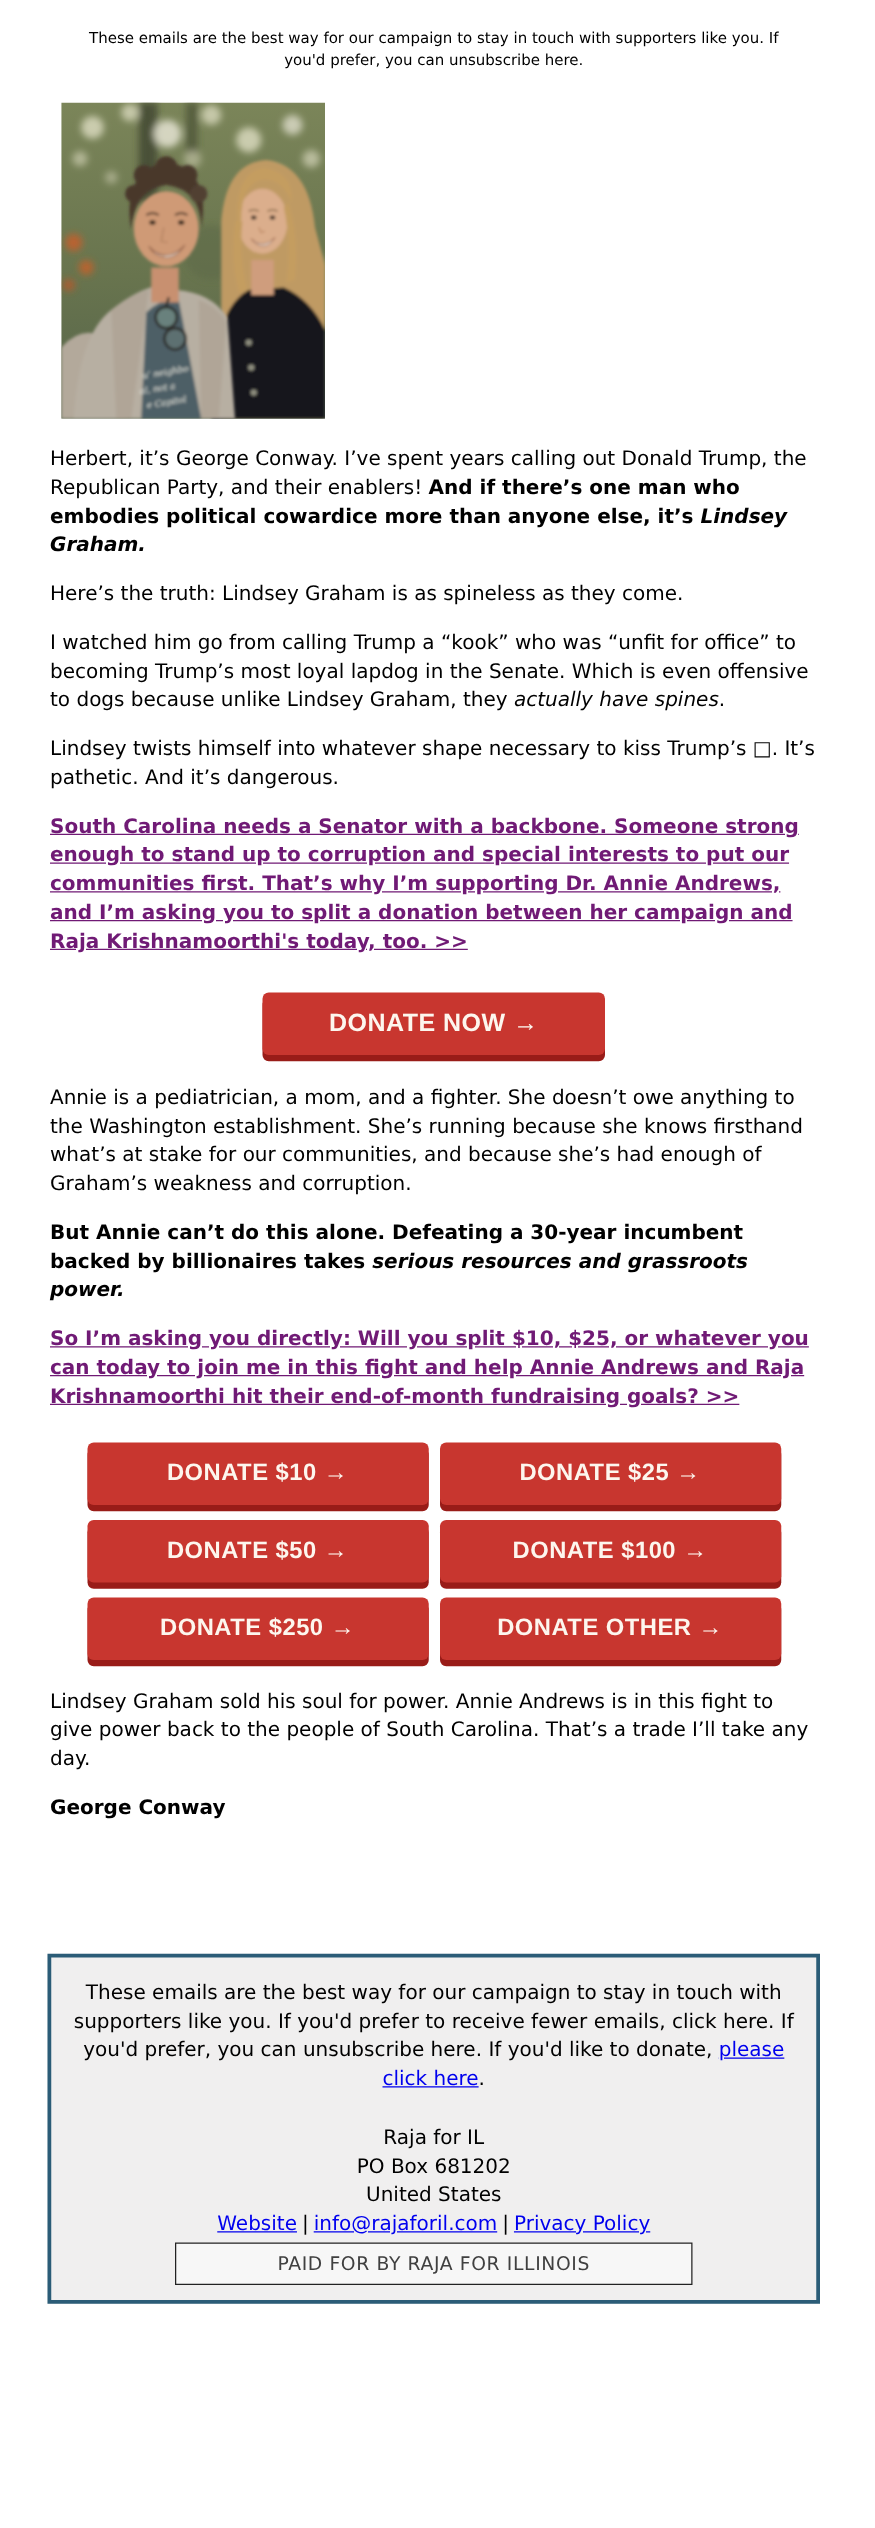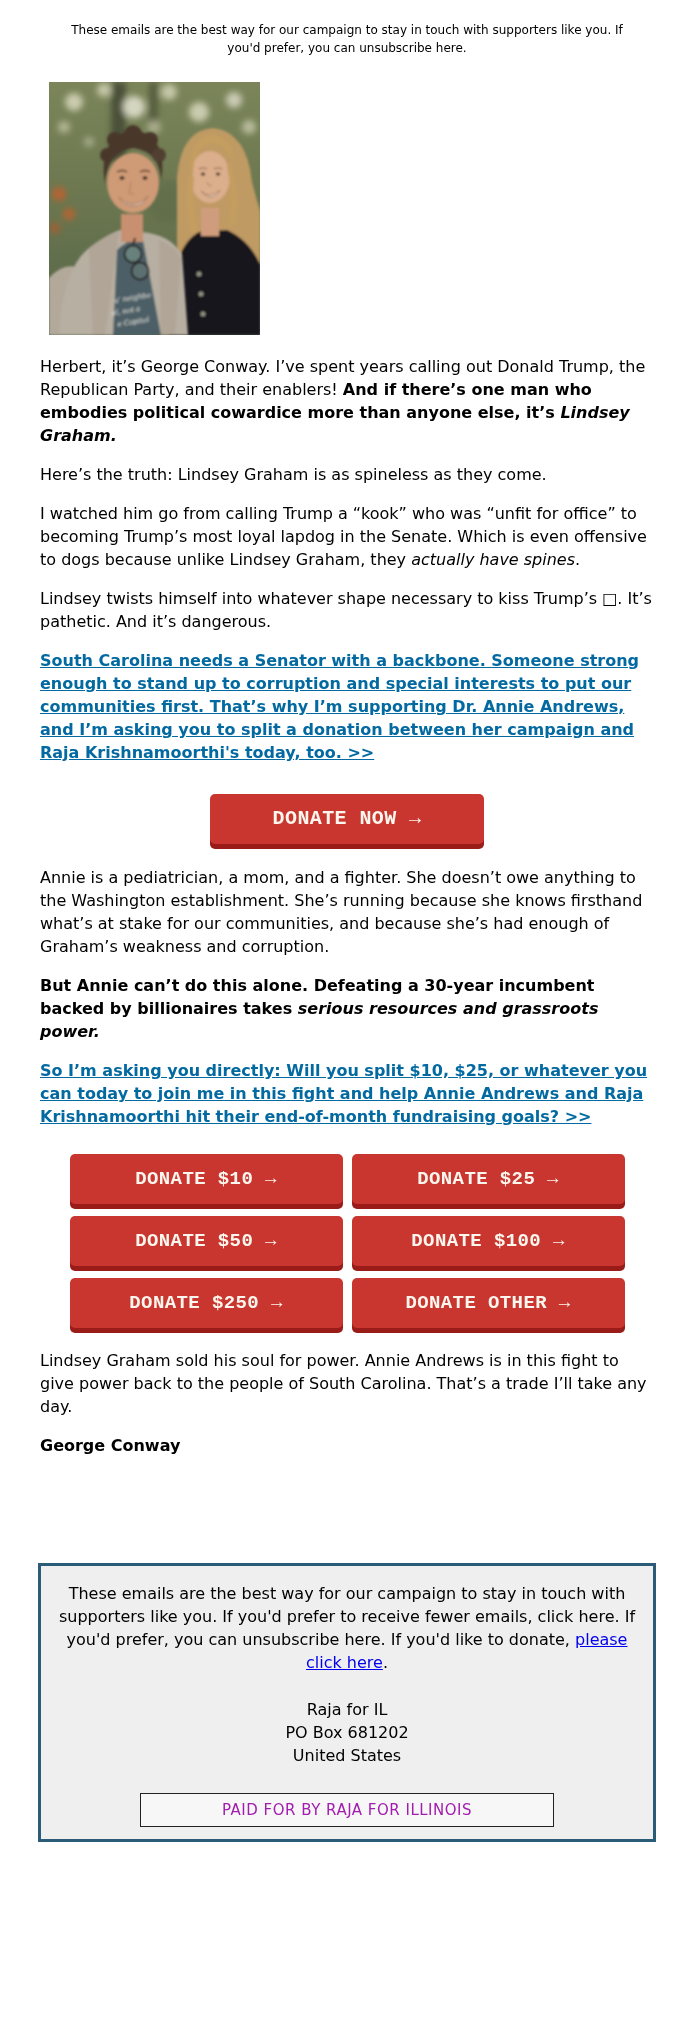--- a/index.html
+++ b/index.html
@@ -23,28 +23,28 @@
     font-size:16px; line-height:23px; margin:16px 0 0 2px; width:612px;
   }
   .content p.first { margin-top:20px; }
   b { font-weight:bold;text-align:center; }
   i { font-style:italic; }
   .bi { font-weight:bold; font-style:italic; }
 
   a.navlink {
     display:block; margin:16px 0 0 2px; width:612px;
     font-size:16px; line-height:23px; font-weight:bold;
-    color:#0369a1; text-decoration:underline; cursor:pointer;
+    color:#701a75; text-decoration:underline; cursor:pointer;
   }
 
   .btn {
     display:inline-block; background:#c8362f; color:#fdf6ee;
     border:none; border-radius:5px; cursor:pointer;
     box-shadow:0 5px 0 #991c18;
-    font-family:Liberation Mono, monospace;
+    font-family:Liberation Sans, sans-serif;
     font-weight:bold; text-align:center; letter-spacing:0.4px;
   }
   .donate-now-row { text-align:center; margin:30px 0 0 0; }
   .btn-main { width:274px; height:50px; font-size:20px; line-height:50px; }
 
   .donate-grid {
     display:grid; grid-template-columns:273px 273px; gap:12px 9px;
     justify-content:center; margin:26px 0 5px 0;
   }
   .btn-grid { width:273px; height:50px; font-size:19px; line-height:50px; }
@@ -55,23 +55,23 @@
     margin:106px 0 8px 0; width:618px;
     background:#f0efef; border:3px solid #2b5c77;
     padding:16px 16px 12px 16px; text-align:center;
   }
   .footer-box .notice { font-size:16px; line-height:23px; color:#000; }
   .footer-box .addr { margin-top:24px; font-size:16px; line-height:23px; }
   .blue-link { color:#0000ee; text-decoration:underline; cursor:pointer; }
   .links-row { font-size:16px; line-height:23px; }
   .sep { color:#000; margin:0 4px; }
   .paid-box {
-    margin:26px auto 0 auto; width:414px; height:34px;
+    margin:4px auto 0 auto; width:414px; height:34px;
     border:1px solid #222; background:#f7f7f7;
-    font-size:15px; line-height:32px; letter-spacing:0.5px; color:#a21caf;
+    font-size:15px; line-height:32px; letter-spacing:0.5px; color:#404040;
     text-align:center;
   }
 </style>
 </head>
 <body>
 
 <div class="email">
 
   <div class="preheader">These emails are the best way for our campaign to stay in touch with supporters like you. If you'd prefer, you can unsubscribe here.</div>
 
@@ -201,18 +201,21 @@
     <p class="sig">George Conway</p>
   </div>
 
   <div class="footer-box">
     <div class="notice"><span>These emails are the best way for our campaign to stay in touch with supporters like you. If you'd prefer to receive fewer emails, click here. If you'd prefer, you can unsubscribe here. If you'd like to donate, </span><a class="blue-link">please click here</a><span>.</span></div>
 
     <div class="addr">
       <div>Raja for IL</div>
       <div>PO Box 681202</div>
       <div>United States</div>
+      <div class="links-row">
+        <a class="blue-link">Website</a><span class="sep">|</span><a class="blue-link">info@rajaforil.com</a><span class="sep">|</span><a class="blue-link">Privacy Policy</a>
+      </div>
     </div>
 
     <div class="paid-box">PAID FOR BY RAJA FOR ILLINOIS</div>
   </div>
 
 </div>
 
 </body></html>

